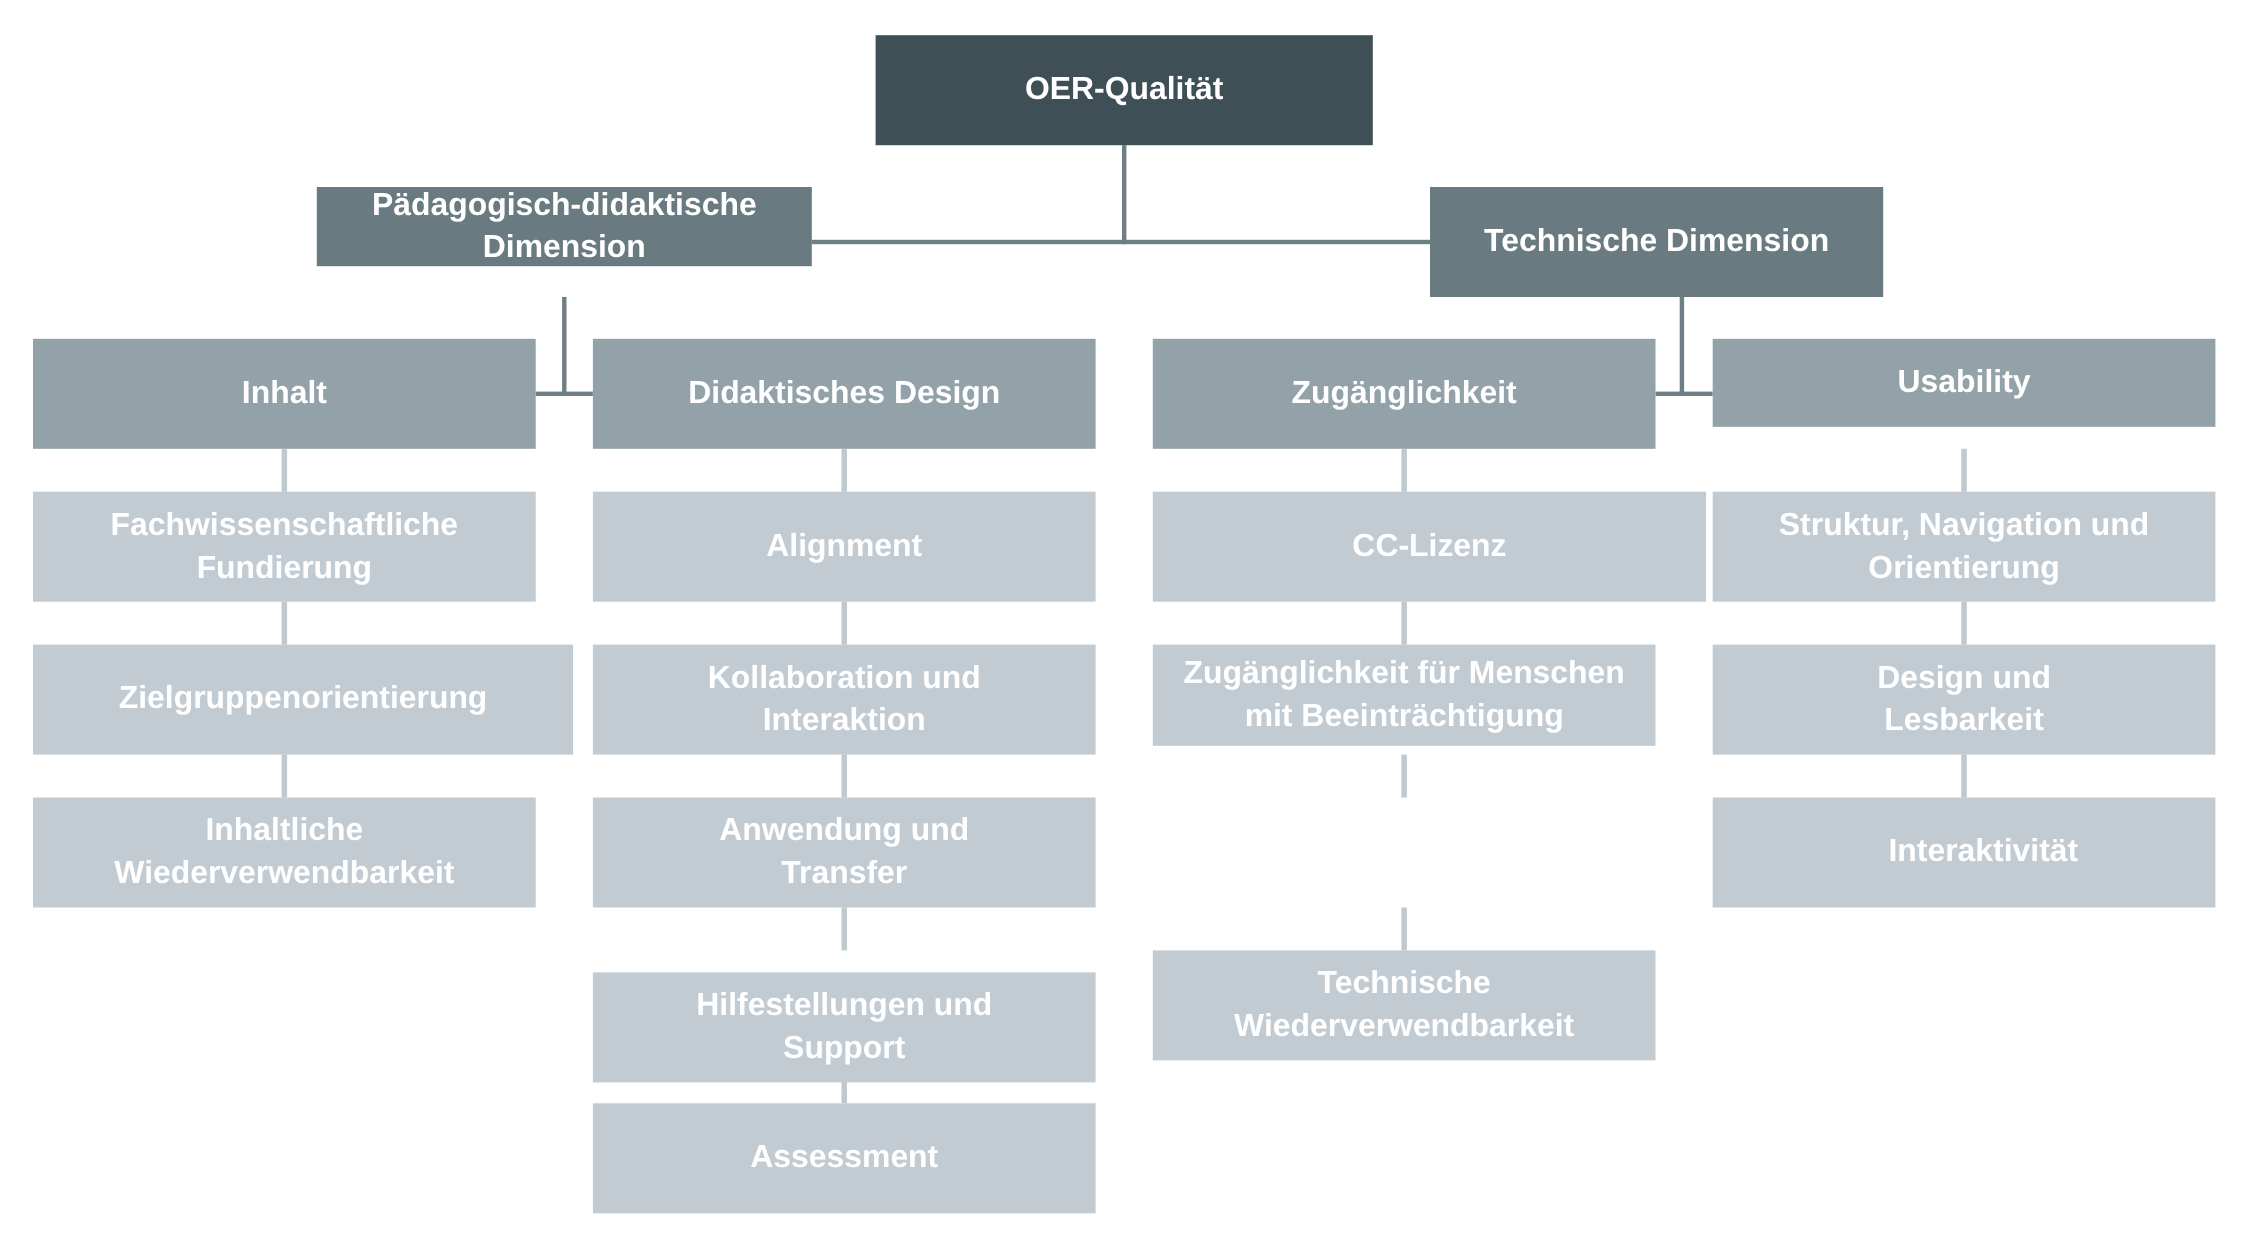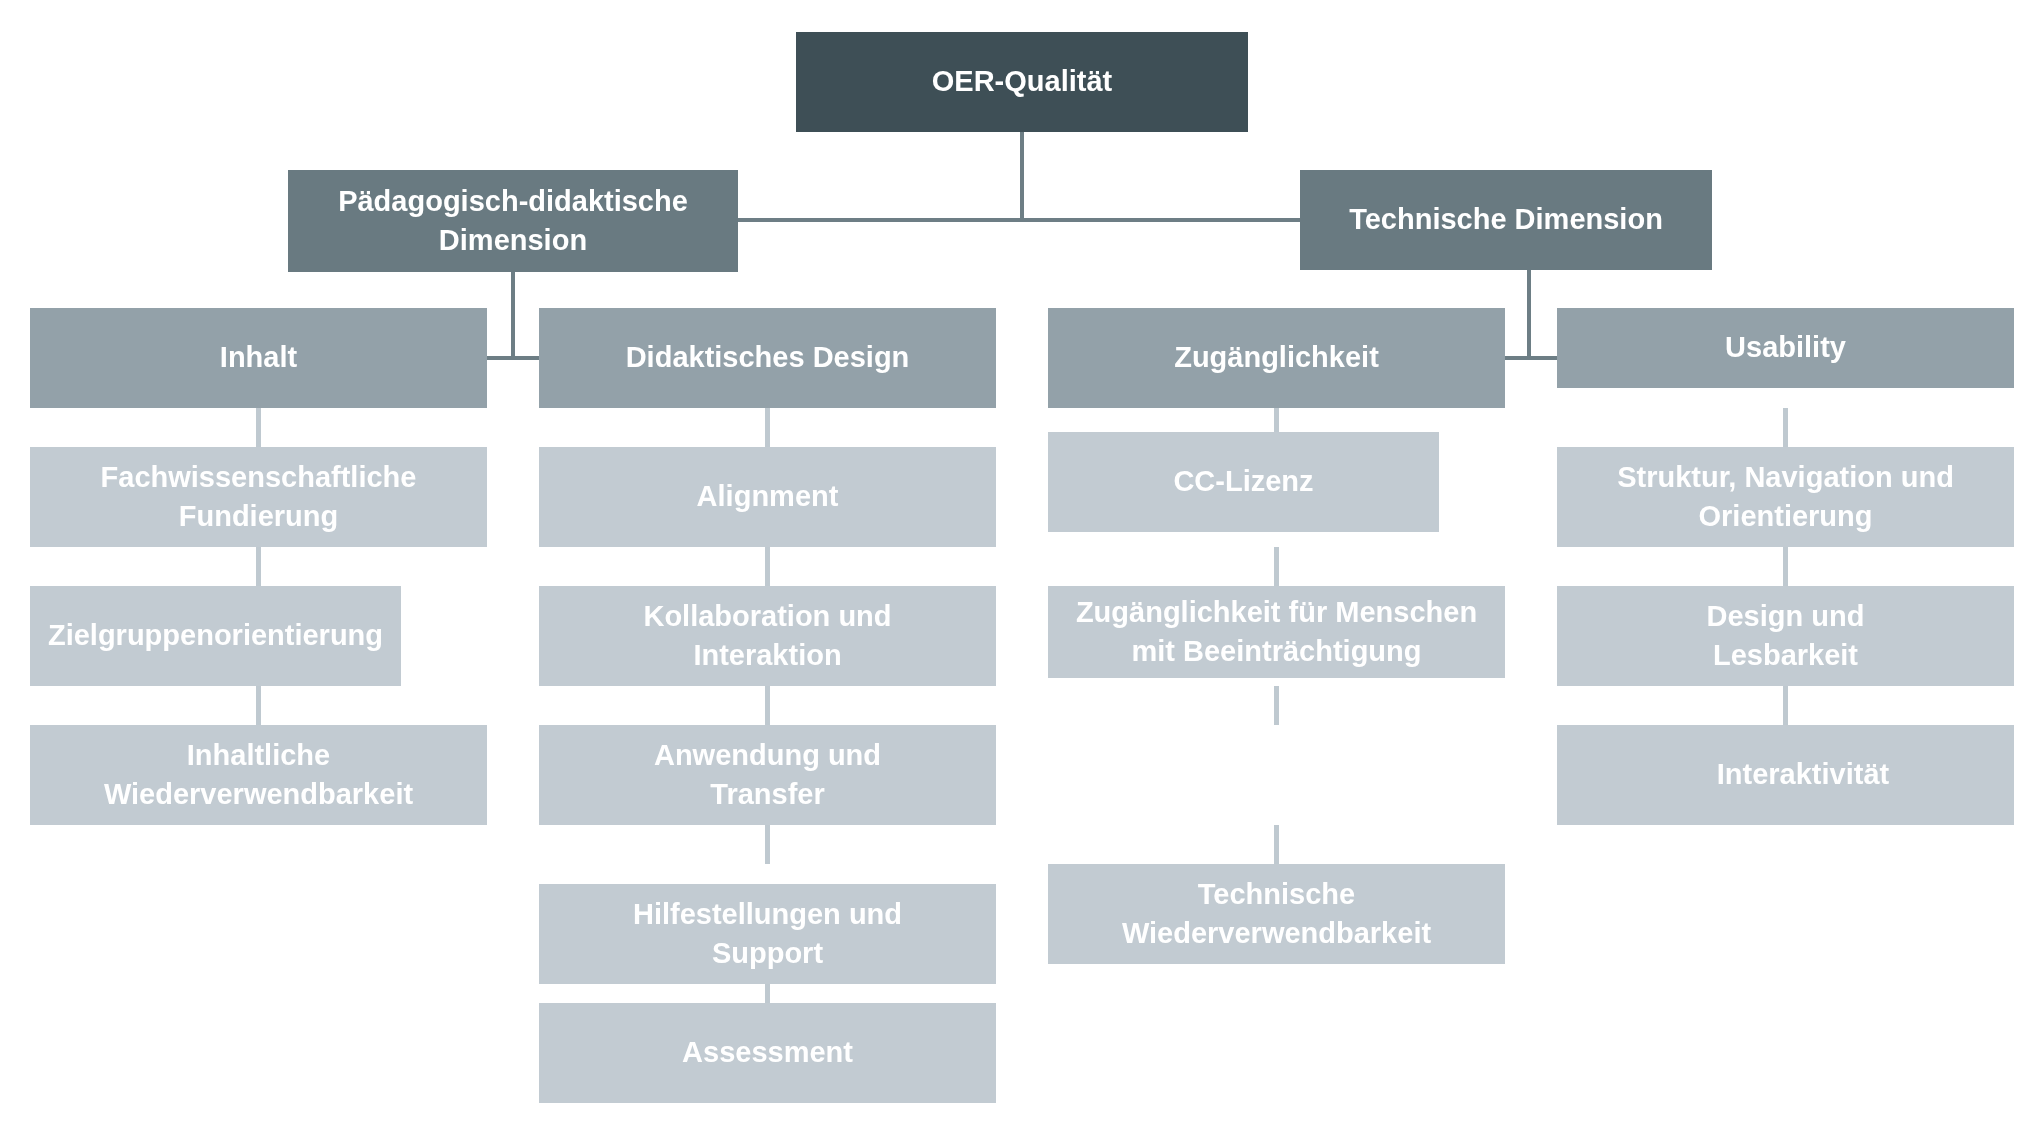--- a/index.html
+++ b/index.html
@@ -53,45 +53,45 @@
   <div class="cn cn-light" style="left:1274px;top:547px;width:5px;height:39px;"></div>
   <div class="cn cn-light" style="left:1274px;top:686px;width:5px;height:39px;"></div>
   <div class="cn cn-light" style="left:1274px;top:825px;width:5px;height:39px;"></div>
 
   <div class="cn cn-light" style="left:1783px;top:408px;width:5px;height:39px;"></div>
   <div class="cn cn-light" style="left:1783px;top:547px;width:5px;height:39px;"></div>
   <div class="cn cn-light" style="left:1783px;top:686px;width:5px;height:39px;"></div>
 
   <div class="node lv-root" style="left:796px;top:32px;width:452px;height:100px;">OER-Qualität</div>
 
-  <div class="node lv-dim" style="left:288px;top:170px;width:450px;height:102px;">Pädagogisch-didaktische
+  <div class="node lv-dim" style="left:288px;top:170px;width:450px;height:72px;">Pädagogisch-didaktische
 Dimension</div>
   <div class="node lv-dim" style="left:1300px;top:170px;width:412px;height:100px;">Technische Dimension</div>
 
   <div class="node lv-head" style="left:30px;top:308px;width:457px;height:100px;">Inhalt</div>
   <div class="node lv-head" style="left:539px;top:308px;width:457px;height:100px;">Didaktisches Design</div>
   <div class="node lv-head" style="left:1048px;top:308px;width:457px;height:100px;">Zugänglichkeit</div>
   <div class="node lv-head" style="left:1557px;top:308px;width:457px;height:80px;">Usability</div>
 
   <div class="node lv-child" style="left:30px;top:447px;width:457px;height:100px;">Fachwissenschaftliche
 Fundierung</div>
-  <div class="node lv-child" style="left:30px;top:586px;width:371px;height:100px;">Zielgruppenorientierung</div>
+  <div class="node lv-child" style="left:30px;top:586px;width:491px;height:100px;">Zielgruppenorientierung</div>
   <div class="node lv-child" style="left:30px;top:725px;width:457px;height:100px;">Inhaltliche
 Wiederverwendbarkeit</div>
 
   <div class="node lv-child" style="left:539px;top:447px;width:457px;height:100px;">Alignment</div>
   <div class="node lv-child" style="left:539px;top:586px;width:457px;height:100px;">Kollaboration und
 Interaktion</div>
   <div class="node lv-child" style="left:539px;top:725px;width:457px;height:100px;">Anwendung und
 Transfer</div>
   <div class="node lv-child" style="left:539px;top:864px;width:457px;height:100px;margin-top:20px;">Hilfestellungen und
 Support</div>
   <div class="node lv-child" style="left:539px;top:1003px;width:457px;height:100px;">Assessment</div>
 
-  <div class="node lv-child" style="left:1048px;top:432px;width:391px;height:100px;">CC-Lizenz</div>
+  <div class="node lv-child" style="left:1048px;top:447px;width:503px;height:100px;">CC-Lizenz</div>
   <div class="node lv-child" style="left:1048px;top:586px;width:457px;height:92px;">Zugänglichkeit für Menschen
 mit Beeinträchtigung</div>
   <div class="node lv-child" style="left:1048px;top:864px;width:457px;height:100px;">Technische
 Wiederverwendbarkeit</div>
 
   <div class="node lv-child" style="left:1557px;top:447px;width:457px;height:100px;">Struktur, Navigation und
 Orientierung</div>
   <div class="node lv-child" style="left:1557px;top:586px;width:457px;height:100px;">Design und
 Lesbarkeit</div>
   <div class="node lv-child" style="left:1557px;top:725px;width:457px;height:100px;padding-left:45px;">Interaktivität</div>

